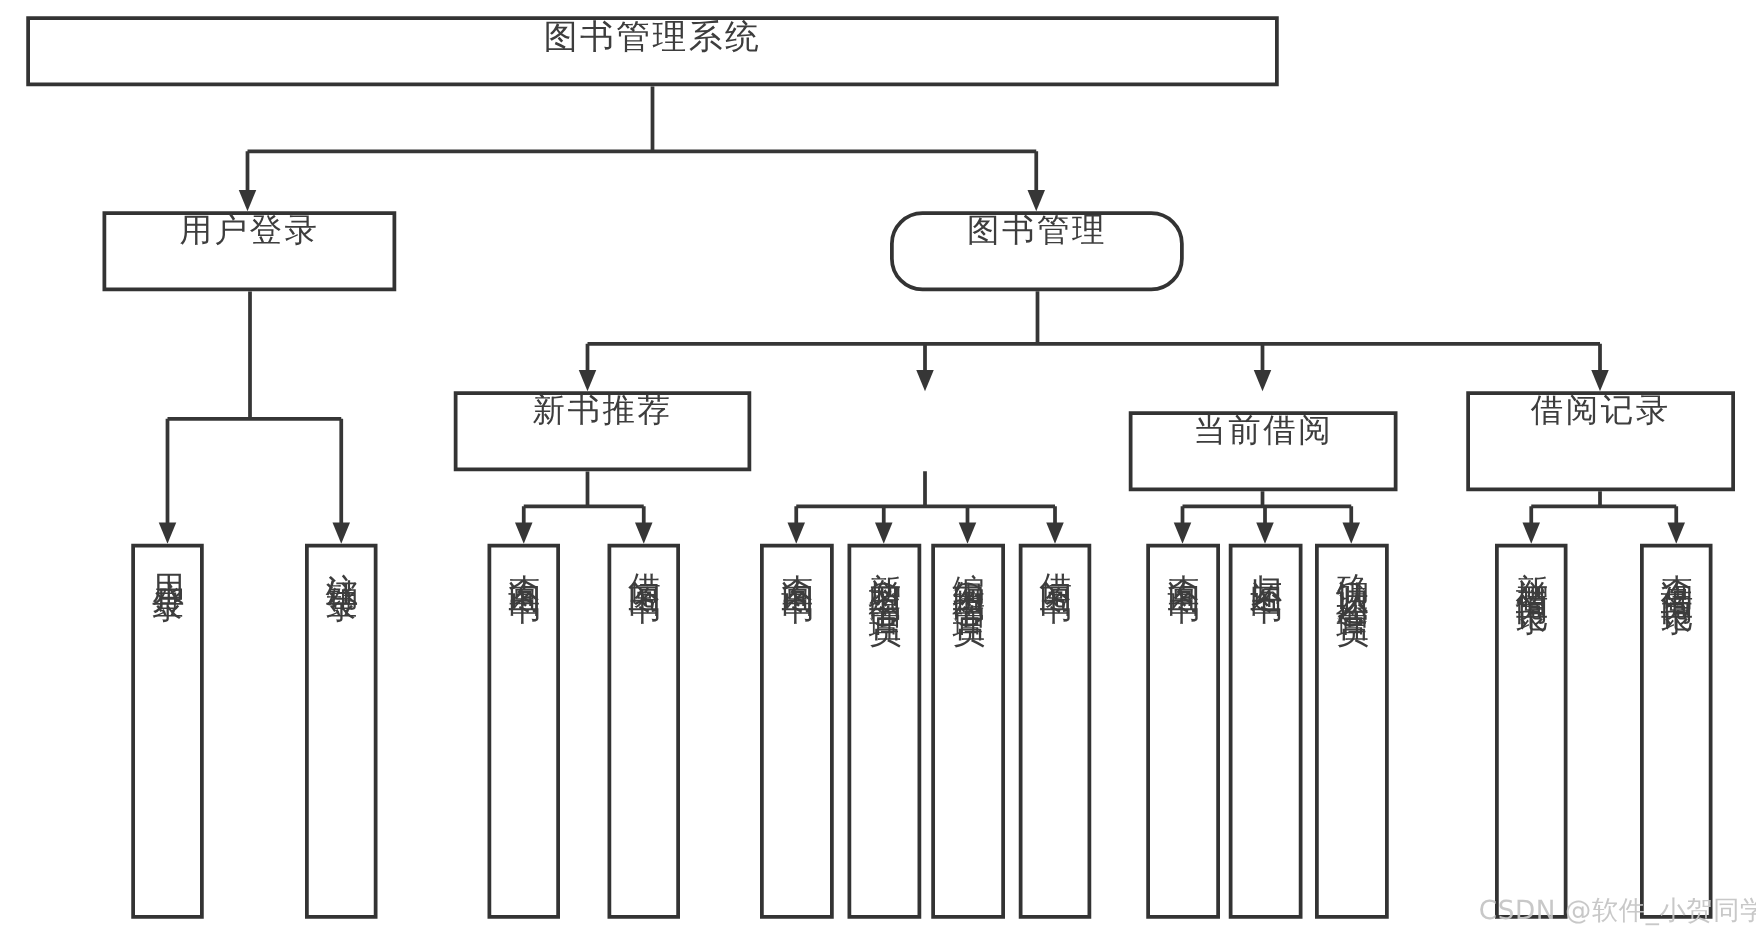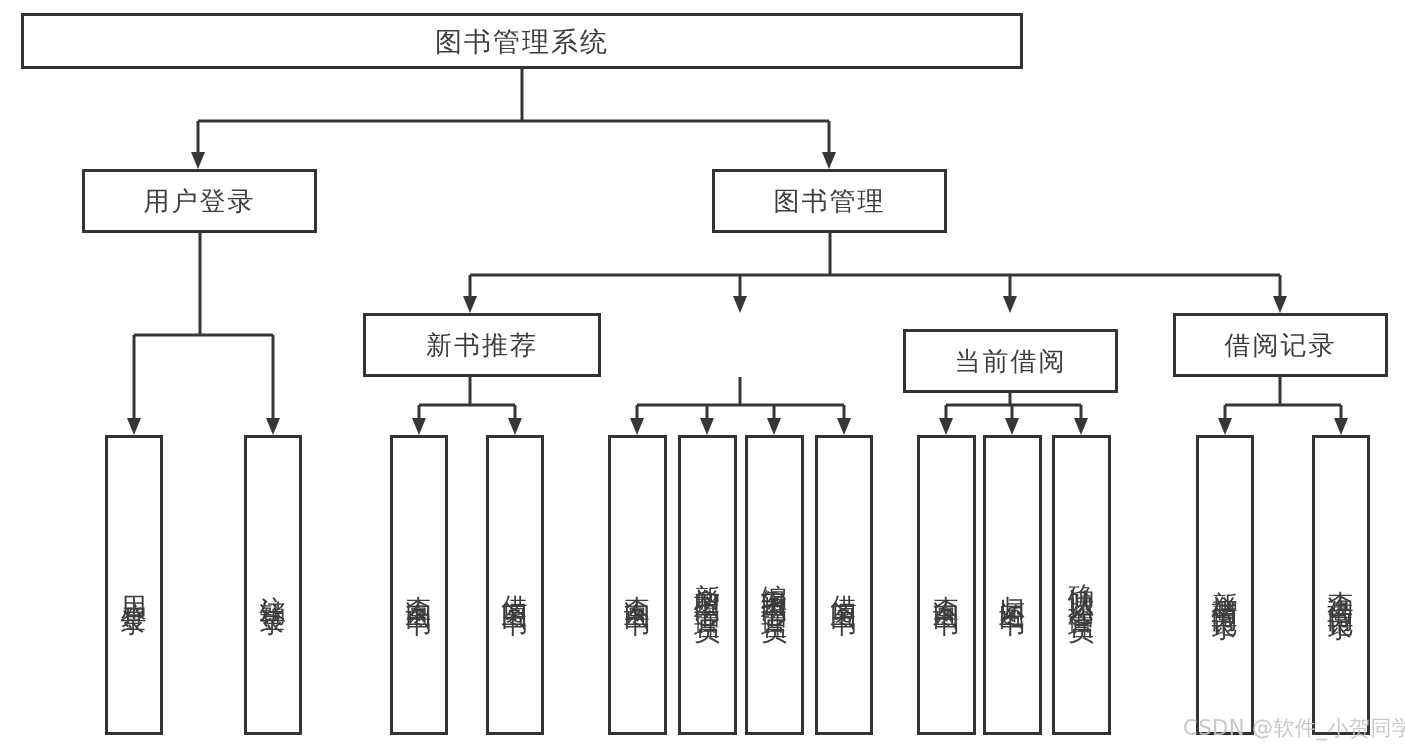--- a/index.html
+++ b/index.html
@@ -21,21 +21,21 @@
     left: 0;
     top: 0;
     pointer-events: none;
   }
   .node {
     position: absolute;
     box-sizing: border-box;
     border: 3px solid #333333;
     background: #ffffff;
     display: flex;
-    align-items: center;
+    align-items: flex-start;
     justify-content: center;
     color: #3d3d3d;
   }
   .hlabel {
     font-size: 26px;
     letter-spacing: 2px;
     line-height: 1;
     white-space: nowrap;
   }
   .root .hlabel {
@@ -130,31 +130,31 @@
     </g>
   </svg>
 
   <div class="node root" style="left:21px; top:13px; width:1002px; height:56px;">
     <span class="hlabel">图书管理系统</span>
   </div>
 
   <div class="node" style="left:82px; top:169px; width:235px; height:64px;">
     <span class="hlabel">用户登录</span>
   </div>
-  <div class="node" style="left:712px; top:169px; width:235px; height:64px;">
+  <div class="node" style="left:712px; top:169px; width:235px; height:64px;border-radius:26px;">
     <span class="hlabel">图书管理</span>
   </div>
 
   <div class="node" style="left:363px; top:313px; width:238px; height:64px;">
     <span class="hlabel">新书推荐</span>
   </div>
   <div class="node" style="left:903px; top:329px; width:215px; height:64px;">
     <span class="hlabel">当前借阅</span>
   </div>
-  <div class="node" style="left:1173px; top:313px; width:215px; height:64px;">
+  <div class="node" style="left:1173px; top:313px; width:215px; height:80px;">
     <span class="hlabel">借阅记录</span>
   </div>
 
   <div class="node" style="left:105px; top:435px; width:58px; height:300px;">
     <span class="vlabel">用户登录</span>
   </div>
   <div class="node" style="left:244px; top:435px; width:58px; height:300px;">
     <span class="vlabel">注销登录</span>
   </div>
 

